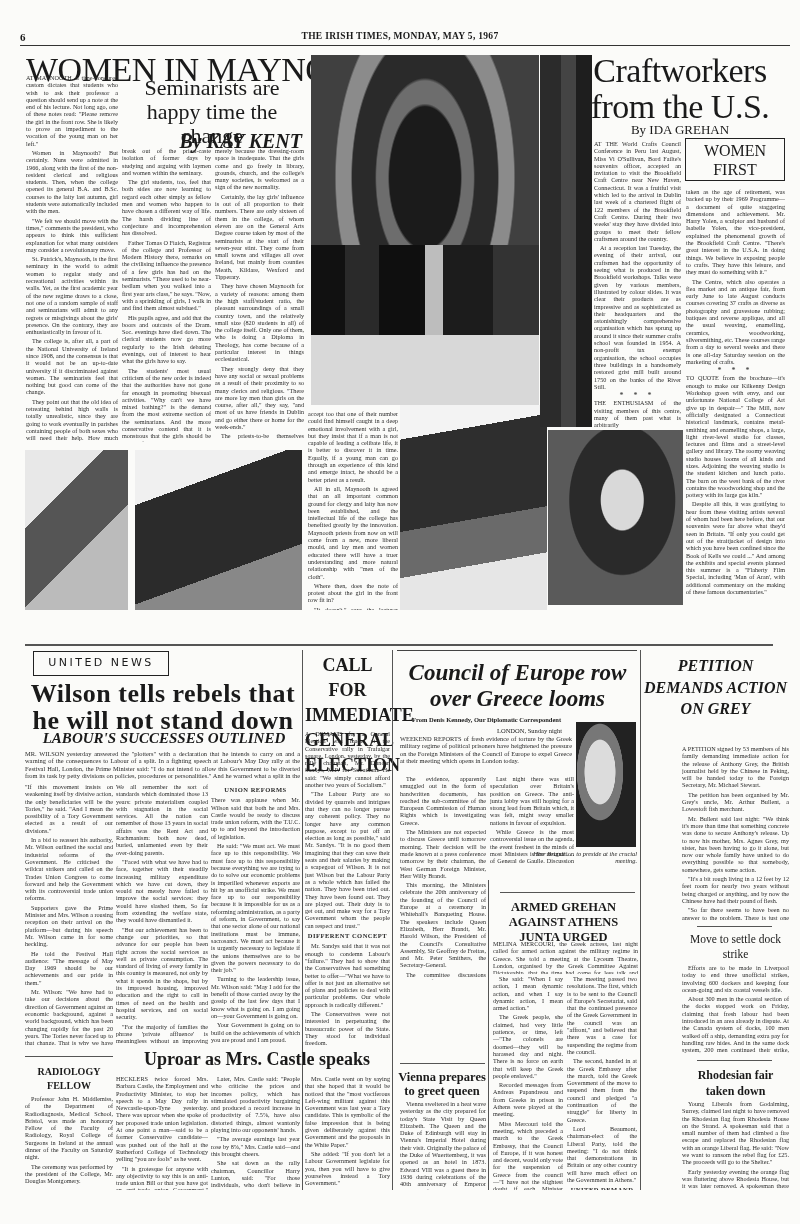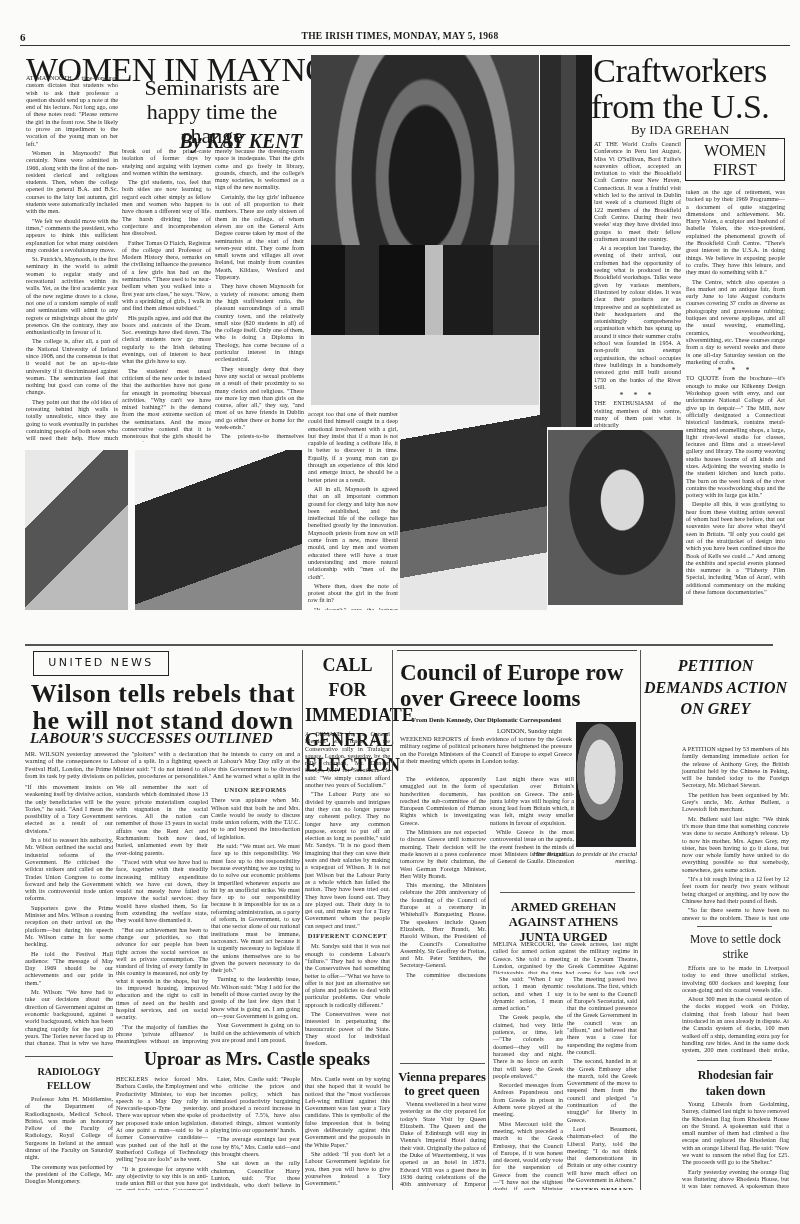--- a/index.html
+++ b/index.html
@@ -24,21 +24,21 @@
   .rule-v { width: 0; border-left: 1px solid #555; }
   .rule-h { height: 0; border-top: 1px solid #555; }
   .stars { text-align: center; font-size: 8px; letter-spacing: 4px; }
   .sub-hd { text-align: center; font-size: 6.5px; font-weight: bold; letter-spacing: 0.5px; margin: 3px 0; }
   .caption { font-style: italic; font-size: 6.5px; text-align: right; }
 </style>
 </head>
 <body>
 
 <div class="abs page-num">6</div>
-<div class="abs mast-title">THE IRISH TIMES, MONDAY, MAY 5, 1968</div>
+<div class="abs mast-title">THE IRISH TIMES, MONDAY, MAY 5, 1967</div>
 <div class="abs masthead-line"></div>
 
 <section>
   <div class="abs hl" style="left:26px; top:53px; font-size:34px; letter-spacing:-0.5px;">WOMEN IN MAYNOOTH</div>
   <div class="abs hl" style="left:122px; top:76px; width:180px; text-align:center; font-size:22px; line-height:24px;">Seminarists are happy time the change</div>
   <div class="abs" style="left:122px; top:130px; width:180px; text-align:right; font-size:20px; font-style:italic; font-weight:bold;">By KAY KENT</div>
 
   <div class="abs body-text" style="left:26px; top:74px; width:92px; height:370px;">
     <p class="lead">AT MAYNOOTH, a time-honoured custom dictates that students who wish to ask their professor a question should send up a note at the end of his lecture. Not long ago, one of these notes read: "Please remove the girl in the front row. She is likely to prove an impediment to the vocation of the young man on her left."</p>
     <p>Women in Maynooth? But certainly. Nuns were admitted in 1966, along with the first of the non-resident clerical and religious students. Then, when the college opened its general B.A. and B.Sc. courses to the laity last autumn, girl students were automatically included with the men.</p>
@@ -98,21 +98,21 @@
     <p>Despite all this, it was gratifying to hear from these visiting artists several of whom had been here before, that our souvenirs were far above what they'd seen in Britain. "If only you could get out of the straitjacket of design into which you have been confined since the Book of Kells we could ..." And among the exhibits and special events planned this summer is a "Flaherty Film Special, including 'Man of Aran', with additional commentary on the making of these famous documentaries."</p>
   </div>
   <div class="abs photo" style="left:548px; top:430px; width:135px; height:175px; background:radial-gradient(ellipse at 55% 40%,#d9d9d9 0 20%,#2a2a2a 21% 50%,#5a5a5a 51%);"></div>
 </section>
 
 <div class="abs rule-h" style="left:25px; top:644px; width:748px; border-top-width:2px;"></div>
 
 <section>
   <div class="abs boxed" style="left:33px; top:651px; width:136px; height:25px; text-align:center; font-family:'DejaVu Sans',sans-serif; font-size:11px; letter-spacing:2.5px; line-height:22px;">UNITED NEWS</div>
   <div class="abs hl" style="left:28px; top:680px; width:270px; text-align:center; font-size:26px; line-height:27px; font-weight:bold; letter-spacing:0.5px;">Wilson tells rebels that he will not stand down</div>
-  <div class="abs hl" style="left:30px; top:731px; width:268px; text-align:left; font-size:15px; font-weight:bold; font-style:italic;">LABOUR'S SUCCESSES OUTLINED</div>
+  <div class="abs hl" style="left:30px; top:731px; width:268px; text-align:center; font-size:15px; font-weight:bold; font-style:italic;">LABOUR'S SUCCESSES OUTLINED</div>
   <div class="abs body-text" style="left:25px; top:750px; width:275px; height:30px; font-size:6.4px;">
     <p class="lead">MR. WILSON yesterday answered the "plotters" with a declaration that he intends to carry on and a warning of the consequences to Labour of a split. In a fighting speech at Labour's May Day rally at the Festival Hall, London, the Prime Minister said: "I do not intend to allow this Government to be diverted from its task by petty divisions on policies, procedures or personalities." And he warned what a split in the party could mean.</p>
   </div>
   <div class="abs body-text" style="left:25px; top:783px; width:88px; height:262px;">
     <p class="lead">"If this movement insists on weakening itself by divisive action, the only beneficiaries will be the Tories," he said. "And I mean the possibility of a Tory Government elected as a result of our divisions."</p>
     <p>In a bid to reassert his authority, Mr. Wilson outlined the social and industrial reforms of the Government. He criticised the wildcat strikers and called on the Trades Union Congress to come forward and help the Government with its controversial trade union reforms.</p>
     <p>Supporters gave the Prime Minister and Mrs. Wilson a rousing reception on their arrival on the platform—but during his speech Mr. Wilson came in for some heckling.</p>
     <p>He told the Festival Hall audience: "The message of May Day 1969 should be our achievements and our pride in them."</p>
     <p>Mr. Wilson: "We have had to take our decisions about the direction of Government against an economic background, against a world background, which has been changing rapidly for the past 20 years. The Tories never faced up to that change. That is why we have inherited the continuing problem of paying our way in the world.</p>
 
@@ -173,21 +173,21 @@
   <div class="abs rule-h" style="left:25px; top:1056px; width:88px;"></div>
   <div class="abs hl" style="left:25px; top:1065px; width:88px; text-align:center; font-size:10px; line-height:14px; font-weight:bold;">RADIOLOGY FELLOW</div>
   <div class="abs body-text" style="left:25px; top:1095px; width:88px; height:95px;">
     <p>Professor John H. Middlemiss, of the Department of Radiodiagnosis, Medical School, Bristol, was made an honorary Fellow of the Faculty of Radiology, Royal College of Surgeons in Ireland at the annual dinner of the Faculty on Saturday night.</p>
     <p>The ceremony was performed by the president of the College, Mr. Douglas Montgomery.</p>
   </div>
 </section>
 
 <section>
   <div class="abs" style="left:397px; top:650px; width:240px; height:0; border-top:1px solid #444;"></div>
-  <div class="abs hl" style="left:400px; top:660px; width:235px; font-size:23px; line-height:26px; font-weight:bold;">Council of Europe row over Greece looms</div>
+  <div class="abs hl" style="left:400px; top:660px; width:235px; text-align:center; font-size:23px; line-height:26px; font-weight:bold;font-style:italic;">Council of Europe row over Greece looms</div>
   <div class="abs" style="left:412px; top:716px; font-size:6.5px; font-weight:bold;">From Denis Kennedy, Our Diplomatic Correspondent</div>
   <div class="abs" style="left:497px; top:727px; font-size:6.5px;">LONDON, Sunday night</div>
   <div class="abs body-text" style="left:400px; top:735px; width:172px; height:37px; font-size:6.4px;">
     <p class="lead">WEEKEND REPORTS of fresh evidence of torture by the Greek military regime of political prisoners have heightened the pressure on the Foreign Ministers of the Council of Europe to expel Greece at their meeting which opens in London today.</p>
   </div>
   <div class="abs body-text" style="left:400px; top:775px; width:86px; height:205px;">
     <p>The evidence, apparently smuggled out in the form of handwritten documents, has reached the sub-committee of the European Commission of Human Rights which is investigating Greece.</p>
     <p>The Ministers are not expected to discuss Greece until tomorrow morning. Their decision will be made known at a press conference tomorrow by their chairman, the West German Foreign Minister, Herr Willy Brandt.</p>
     <p>This morning, the Ministers celebrate the 20th anniversary of the founding of the Council of Europe at a ceremony in Whitehall's Banqueting House. The speakers include Queen Elizabeth, Herr Brandt, Mr. Harold Wilson, the President of the Council's Consultative Assembly, Sir Geoffrey de Freitas, and Mr. Peter Smithers, the Secretary-General.</p>
     <p>The committee discussions begin this afternoon at Lancaster House. Ireland is represented by the Minister for External Affairs, Mr. Aiken.</p>

